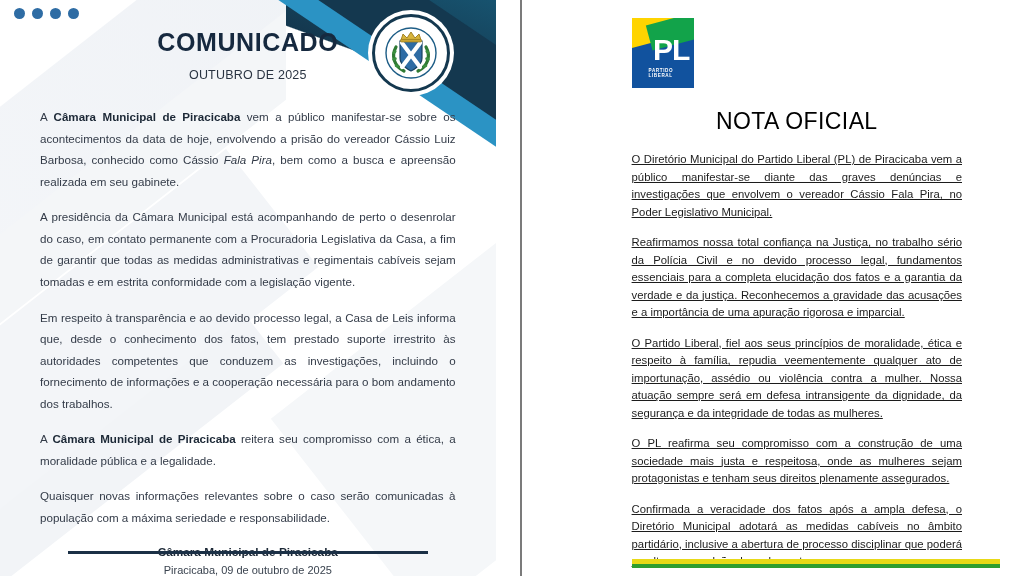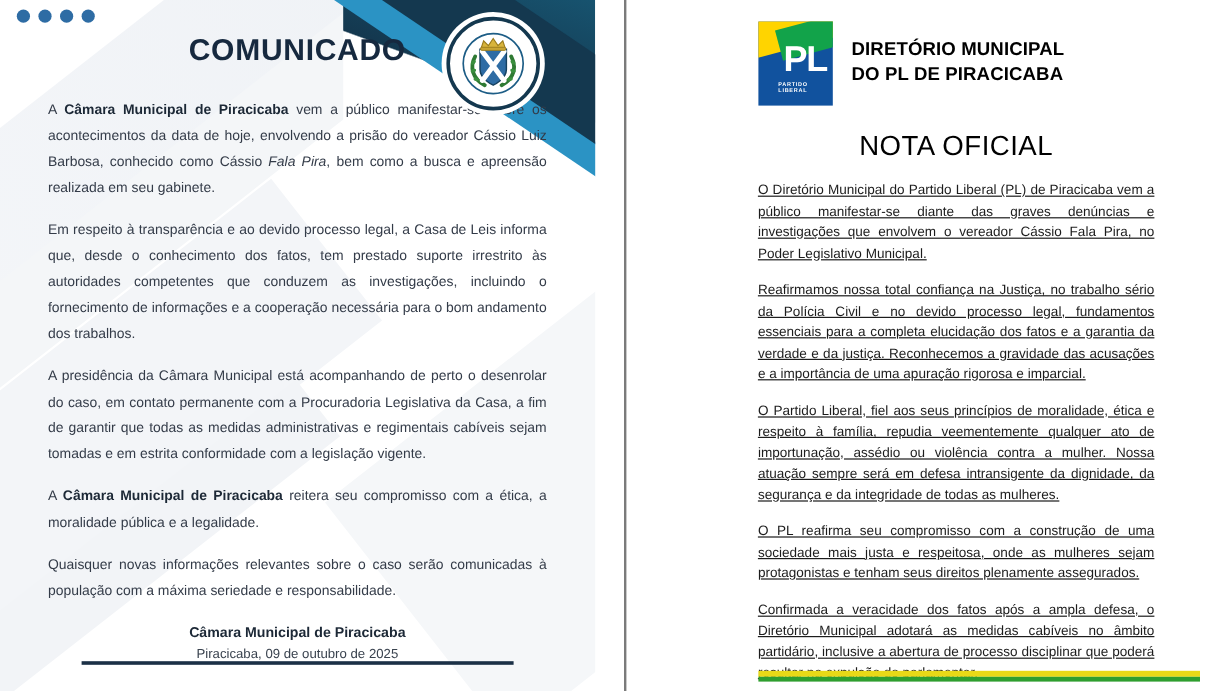--- a/index.html
+++ b/index.html
@@ -208,24 +208,25 @@
 
         <path d="M19 18 L37 42 M37 18 L19 42" stroke="#ffffff" stroke-width="4.2" stroke-linecap="round"></path>
 
         <path d="M18 15 L20 9 L24 13 L28 7 L32 13 L36 9 L38 15 Z" fill="#d8b43c" stroke="#9a7b1d" stroke-width="0.9"></path>
         <rect x="17.5" y="14.4" width="21" height="2.6" rx="1" fill="#c9a534" stroke="#9a7b1d" stroke-width="0.7"></rect>
       </svg>
     </div>
 
     <div class="left-inner">
       <div class="title-main">COMUNICADO</div>
+      <div class="title-sub">OUTUBRO DE 2025</div>
       <div class="body-left">
           <p><span>A </span><b>Câmara Municipal de Piracicaba</b><span> vem a público manifestar-se sobre os acontecimentos da data de hoje, envolvendo a prisão do vereador Cássio Luiz Barbosa, conhecido como Cássio </span><i>Fala Pira</i><span>, bem como a busca e apreensão realizada em seu gabinete.</span></p>
+          <p><span>A presidência da Câmara Municipal está acompanhando de perto o desenrolar do caso, em contato permanente com a Procuradoria Legislativa da Casa, a fim de garantir que todas as medidas administrativas e regimentais cabíveis sejam tomadas e em estrita conformidade com a legislação vigente.</span></p>
           <p><span>Em respeito à transparência e ao devido processo legal, a Casa de Leis informa que, desde o conhecimento dos fatos, tem prestado suporte irrestrito às autoridades competentes que conduzem as investigações, incluindo o fornecimento de informações e a cooperação necessária para o bom andamento dos trabalhos.</span></p>
-          <p><span>A presidência da Câmara Municipal está acompanhando de perto o desenrolar do caso, em contato permanente com a Procuradoria Legislativa da Casa, a fim de garantir que todas as medidas administrativas e regimentais cabíveis sejam tomadas e em estrita conformidade com a legislação vigente.</span></p>
           <p><span>A </span><b>Câmara Municipal de Piracicaba</b><span> reitera seu compromisso com a ética, a moralidade pública e a legalidade.</span></p>
           <p><span>Quaisquer novas informações relevantes sobre o caso serão comunicadas à população com a máxima seriedade e responsabilidade.</span></p>
         </div>
       <div class="sig-left">
         <div class="sig-name">Câmara Municipal de Piracicaba</div>
         <div class="sig-date">Piracicaba, 09 de outubro de 2025</div>
       </div>
     </div>
 
     <div class="rule-left"></div>
@@ -236,24 +237,20 @@
   <div class="panel-right">
     <div class="right-inner">
 
       <div class="pl-head">
         <div class="pl-logo">
           <div class="pl-swoosh-y"></div>
           <div class="pl-swoosh-g"></div>
           <div class="pl-letters">PL</div>
           <div class="pl-tag">PARTIDO LIBERAL</div>
         </div>
-        <div class="pl-title">
-          <div>DIRETÓRIO MUNICIPAL</div>
-          <div>DO PL DE PIRACICABA</div>
-        </div>
       </div>
 
       <div class="nota-title">NOTA OFICIAL</div>
 
       <div class="body-right">
           <p>O Diretório Municipal do Partido Liberal (PL) de Piracicaba vem a público manifestar-se diante das graves denúncias e investigações que envolvem o vereador Cássio Fala Pira, no Poder Legislativo Municipal.</p>
           <p>Reafirmamos nossa total confiança na Justiça, no trabalho sério da Polícia Civil e no devido processo legal, fundamentos essenciais para a completa elucidação dos fatos e a garantia da verdade e da justiça. Reconhecemos a gravidade das acusações e a importância de uma apuração rigorosa e imparcial.</p>
           <p>O Partido Liberal, fiel aos seus princípios de moralidade, ética e respeito à família, repudia veementemente qualquer ato de importunação, assédio ou violência contra a mulher. Nossa atuação sempre será em defesa intransigente da dignidade, da segurança e da integridade de todas as mulheres.</p>
           <p>O PL reafirma seu compromisso com a construção de uma sociedade mais justa e respeitosa, onde as mulheres sejam protagonistas e tenham seus direitos plenamente assegurados.</p>
           <p>Confirmada a veracidade dos fatos após a ampla defesa, o Diretório Municipal adotará as medidas cabíveis no âmbito partidário, inclusive a abertura de processo disciplinar que poderá resultar na expulsão do parlamentar.</p>

